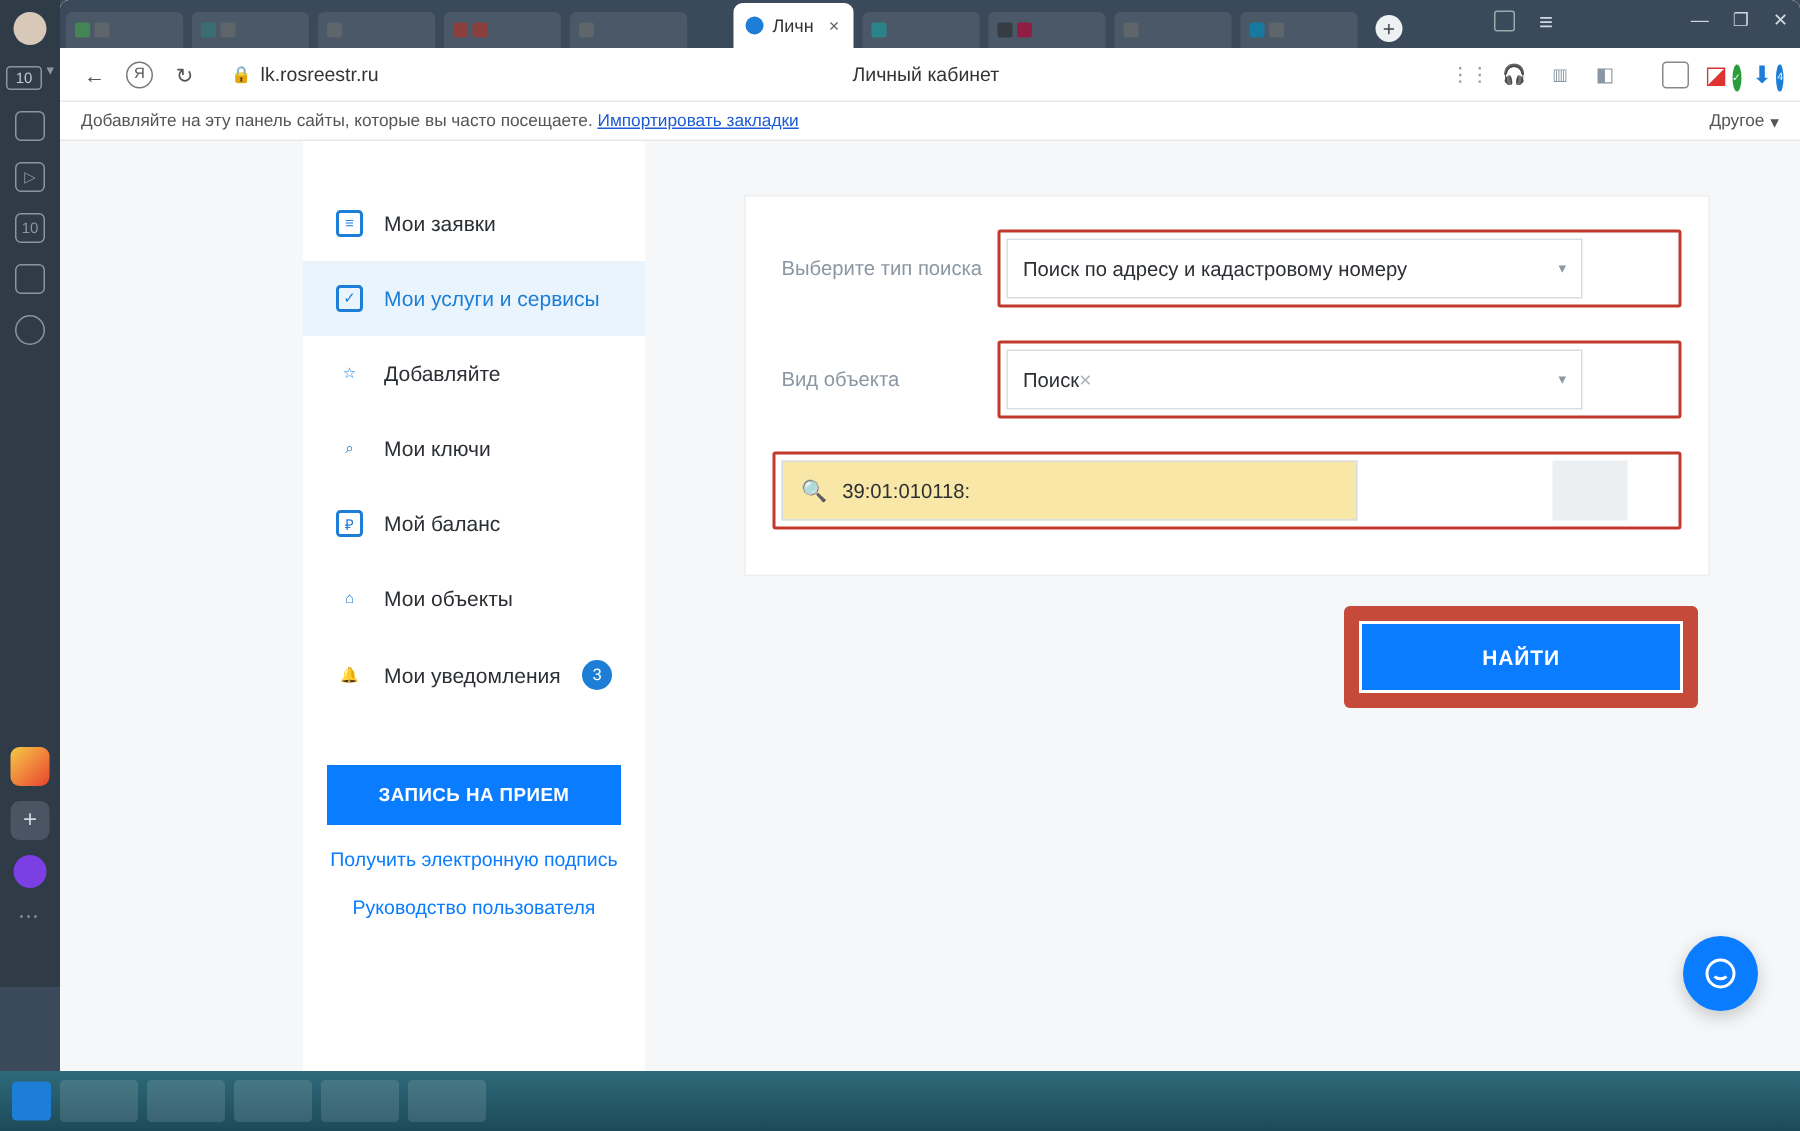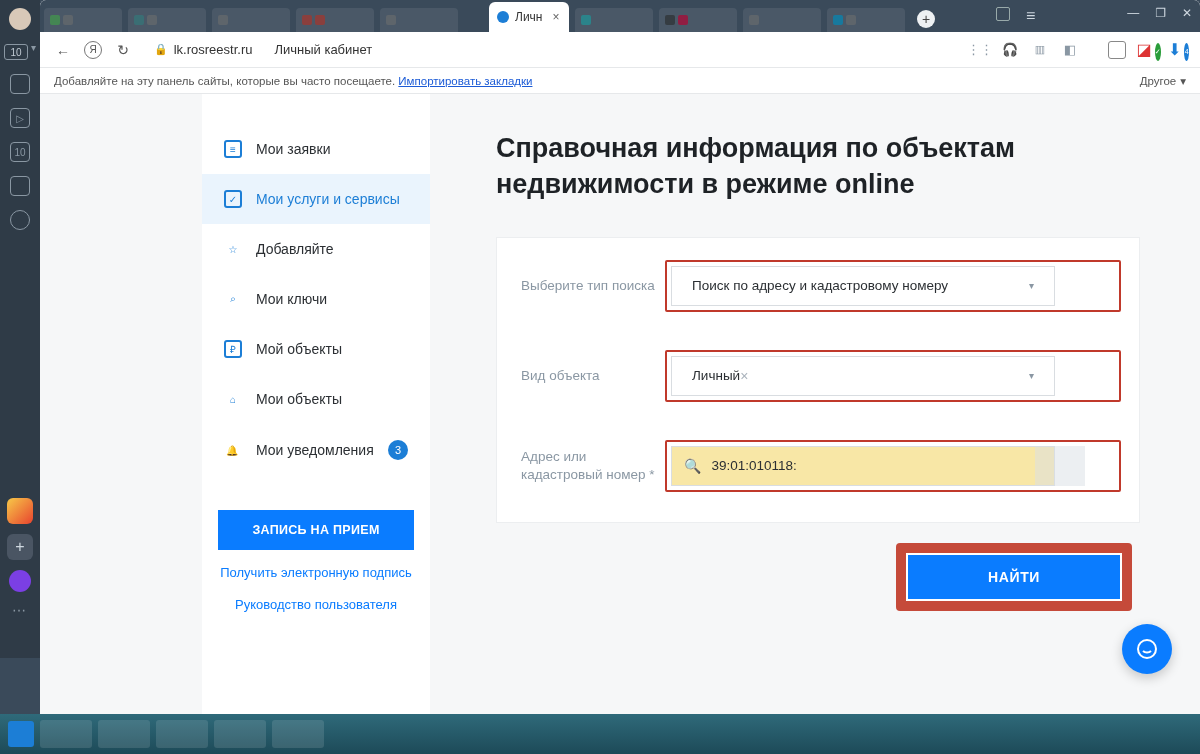--- a/index.html
+++ b/index.html
@@ -29,21 +29,21 @@
   .tab-plus { width:18px; height:18px; border-radius:50%; background:#eef1f3; color:#444; display:flex; align-items:center; justify-content:center; font-size:14px; margin-left:6px; margin-bottom:4px; cursor:pointer;}
   .window-controls { position:absolute; right:8px; top:6px; display:flex; gap:16px; color:#cfd8e0; font-size:12px;}
   .window-controls span { cursor:pointer; }
   .wc-icons { position:absolute; right:160px; top:7px; display:flex; gap:16px; color:#cfd8e0;}
   .wc-icons span { width:14px; height:14px; display:inline-block;}
 
   .addr-bar { height:36px; background:#fff; border-bottom:1px solid #e6e8ea; display:flex; align-items:center; padding:0 14px; gap:12px;}
   .nav-btn { color:#555; font-size:14px; cursor:pointer; width:18px; text-align:center;}
   .url-box { flex:0 0 auto; display:flex; align-items:center; gap:6px; color:#333; font-size:13px; padding:3px 10px; border-radius:12px;}
   .lock { color:#7a8590; font-size:11px;}
-  .addr-title { flex:1; text-align:left; color:#333; font-size:13px;}
+  .addr-title { flex:1; text-align:center; color:#333; font-size:13px;}
   .ext-icons { display:flex; gap:14px; color:#8a97a3; font-size:13px;}
   .ext-icons span{ width:16px; height:16px; display:flex; align-items:center; justify-content:center;}
   .ext-right { display:flex; gap:12px; margin-left:18px;}
   .ext-right span{ width:18px; height:18px; display:flex; align-items:center; justify-content:center; position:relative;}
   .badge-dot{ position:absolute; bottom:-2px; right:-3px; width:10px; height:10px; border-radius:50%; font-size:7px; color:#fff; display:flex; align-items:center; justify-content:center;}
 
   .bookmark-bar { height:26px; background:#fff; border-bottom:1px solid #e6e8ea; display:flex; align-items:center; padding:0 14px; font-size:11.5px; color:#555; justify-content:space-between;}
   .bookmark-bar a { color:#1c5bd6; text-decoration:underline;}
   .bk-right { color:#555; display:flex; align-items:center; gap:4px;justify-content:flex-end;}
 
@@ -56,26 +56,26 @@
   .side-item.bell .sicon { border:none; }
   .side-badge { width:20px; height:20px; border-radius:50%; background:#1c7ed6; color:#fff; font-size:11px; display:flex; align-items:center; justify-content:center; margin-left:auto;}
   .side-actions { padding:14px 16px 20px; display:flex; flex-direction:column; gap:14px; margin-top:20px;}
   .btn-primary { background:#0a7cff; color:#ffffff; text-align:center; padding:13px 0; font-size:12.5px; font-weight:bold; letter-spacing:.3px; cursor:pointer;}
   .btn-outline { border:1.5px solid #0a7cff; color:#0a7cff; text-align:center; padding:9px 6px; font-size:11.5px; font-weight:bold; line-height:1.35; cursor:pointer;}
   .link-blue { color:#0a7cff; font-size:13px; text-align:center; cursor:pointer; line-height:1.4;}
 
   .main { flex:1; padding:36px 60px 40px 66px;}
   .page-title { font-size:27px; font-weight:800; color:#1e2226; line-height:1.35; max-width:640px; margin-bottom:34px;}
   .panel { background:#fff; border:1px solid #eceef0; padding:28px 24px 36px;}
-  .row { display:flex; align-items:center; margin-bottom:50px;}
+  .row { display:flex; align-items:center; margin-bottom:34px;}
   .row:last-child{ margin-bottom:0;}
   .lbl { width:150px; font-size:13.5px; color:#8a97a3; line-height:1.35;}
   .ctrl-wrap { flex:1; position:relative;}
   .highlight-box { position:absolute; inset:-6px -6px -6px -6px; border:2px solid #c0392b; border-radius:2px; pointer-events:none;}
-  .select { border:1px solid #d9dde1; height:40px; display:flex; align-items:center; padding:0 20px; font-size:13.5px; color:#2b2f33; background:#fff; width:384px; position:relative;}
+  .select { border:1px solid #d9dde1; height:40px; display:flex; align-items:center; padding:0 10px; font-size:13.5px; color:#2b2f33; background:#fff; width:384px; position:relative;}
   .select .chev { margin-left:auto; color:#8a97a3; font-size:10px;}
   .select .x { color:#aab3bc; font-size:14px; margin-right:18px; cursor:pointer;}
   .search-input { border:1px solid #d9dde1; height:40px; width:384px; background:#f8e7a6; display:flex; align-items:center; padding:0 12px; gap:10px;}
   .search-input .mag { color:#0a7cff; font-size:14px;}
   .search-input input { border:none; background:transparent; flex:1; font-size:13.5px; color:#2b2f33; outline:none;}
   .sel-overlay { position:absolute; right:30px; top:0; bottom:0; width:50px; background:#d9dfe5; opacity:.5;}
 
   .find-wrap { margin-top:20px; display:flex; justify-content:flex-end; padding-right:8px;}
   .find-hl { padding:10px; background:#c54a3a; border-radius:4px;}
   .find-btn { background:#0a7cff; color:#fff; font-size:14px; font-weight:bold; letter-spacing:.6px; padding:14px 80px; border:2px solid #fff; cursor:pointer;}
@@ -208,68 +208,66 @@
         <div class="side-item">
           <span class="sicon" style="border:none;">☆</span>
           <span>Добавляйте</span>
         </div>
         <div class="side-item">
           <span class="sicon" style="border:none;">⌕</span>
           <span>Мои ключи</span>
         </div>
         <div class="side-item">
           <span class="sicon">₽</span>
-          <span>Мой объекты</span>
+          <span>Мой баланс</span>
         </div>
         <div class="side-item">
           <span class="sicon" style="border:none;">⌂</span>
           <span>Мои объекты</span>
         </div>
         <div class="side-item bell">
           <span class="sicon" style="border:none;">🔔</span>
           <span>Мои уведомления</span>
           <span class="side-badge">3</span>
         </div>
 
         <div class="side-actions">
           <div class="btn-primary">ЗАПИСЬ НА ПРИЕМ</div>
           <div class="link-blue">Получить электронную подпись</div>
           <div class="link-blue">Руководство пользователя</div>
         </div>
       </div>
 
       <div class="main">
-        <h1 class="page-title">Справочная информация по объектам недвижимости в режиме online</h1>
 
         <div class="panel">
           <div class="row">
             <div class="lbl">Выберите тип поиска</div>
             <div class="ctrl-wrap">
               <div class="highlight-box"></div>
               <div class="select">
                 <span>Поиск по адресу и кадастровому номеру</span>
                 <span class="chev">▾</span>
               </div>
             </div>
           </div>
 
           <div class="row">
             <div class="lbl">Вид объекта</div>
             <div class="ctrl-wrap">
               <div class="highlight-box"></div>
               <div class="select">
-                <span>Личный</span>
+                <span>Поиск</span>
                 <span class="x">×</span>
                 <span class="chev">▾</span>
               </div>
             </div>
           </div>
 
           <div class="row">
-            <div class="lbl"><span>Адрес или кадастровый номер *</span></div>
             <div class="ctrl-wrap">
               <div class="highlight-box"></div>
               <div class="search-input">
                 <span class="mag">🔍</span>
                 <input type="text" value="39:01:010118:" style="">
                 <div class="sel-overlay"></div>
               </div>
             </div>
           </div>
         </div>

